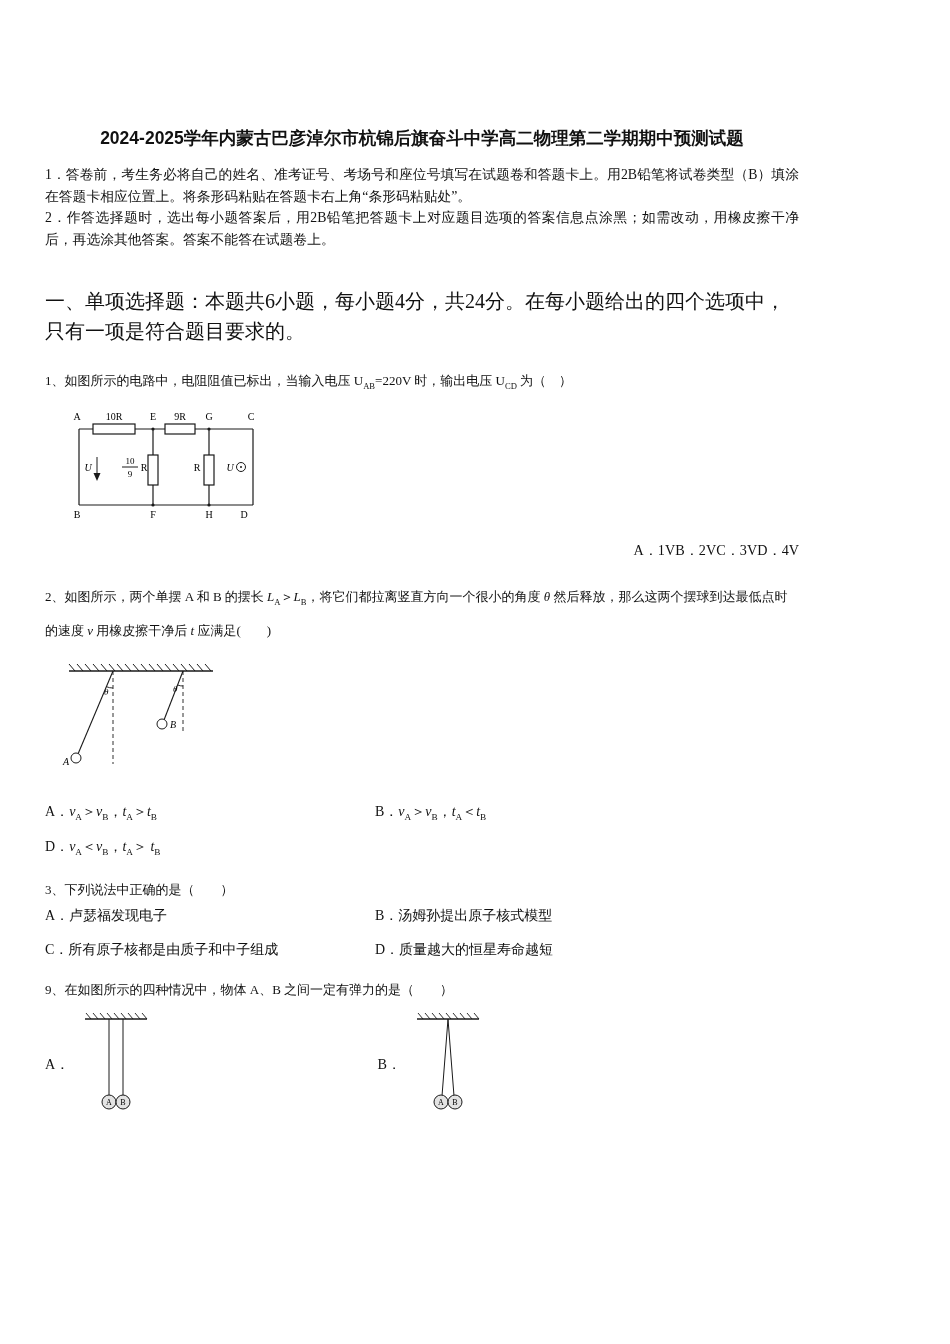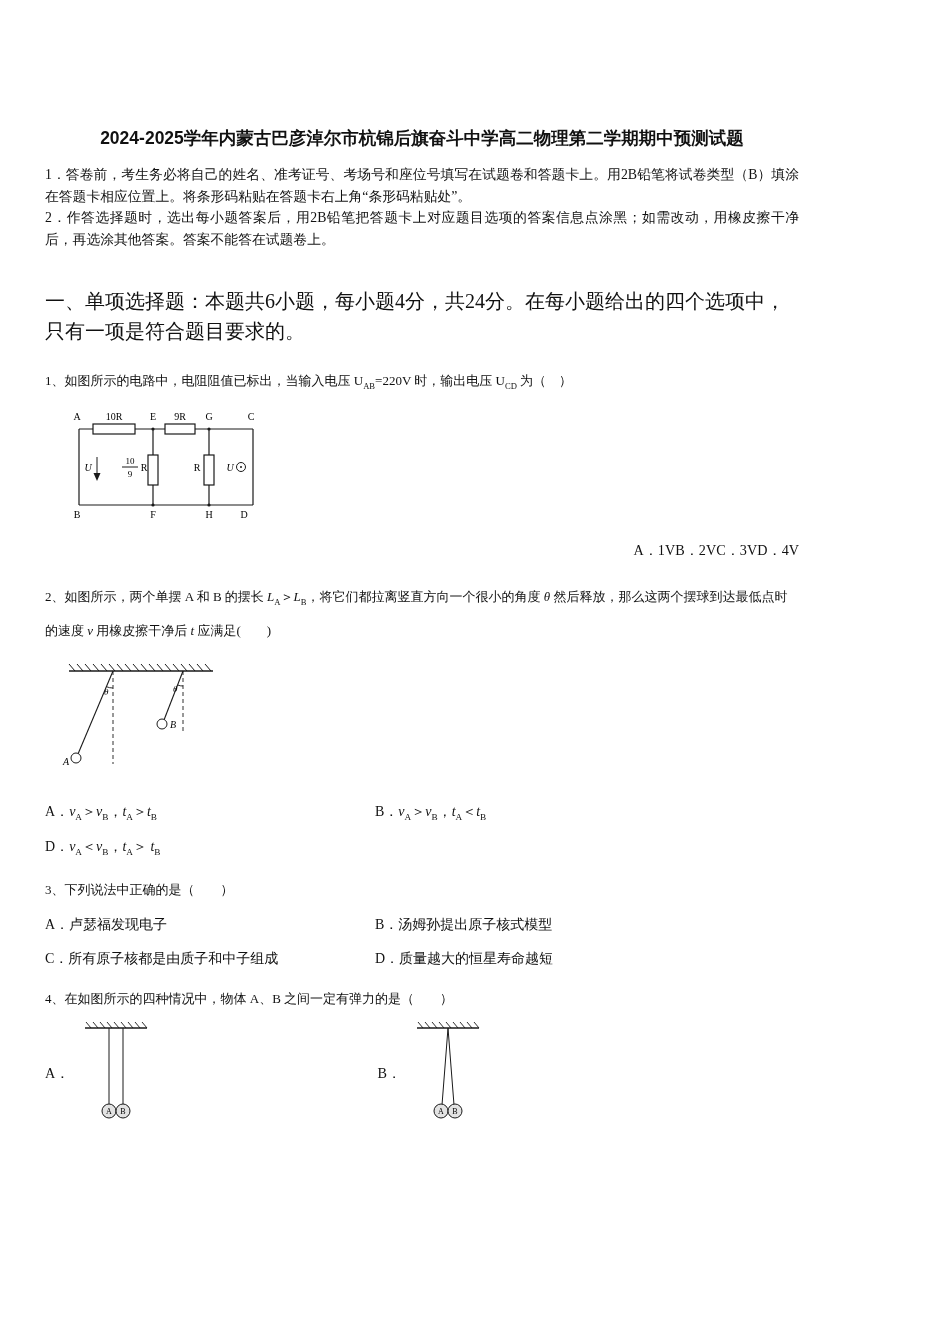--- a/index.html
+++ b/index.html
@@ -135,30 +135,30 @@
 
     <div class="options-grid">
       <p><span>A．</span><span class="it">v</span><sub>A</sub><span>＞</span><span class="it">v</span><sub>B</sub><span>，</span><span class="it">t</span><sub>A</sub><span>＞</span><span class="it">t</span><sub>B</sub></p>
       <p><span>B．</span><span class="it">v</span><sub>A</sub><span>＞</span><span class="it">v</span><sub>B</sub><span>，</span><span class="it">t</span><sub>A</sub><span>＜</span><span class="it">t</span><sub>B</sub></p>
       <p><span>D．</span><span class="it">v</span><sub>A</sub><span>＜</span><span class="it">v</span><sub>B</sub><span>，</span><span class="it">t</span><sub>A</sub><span>＞ </span><span class="it">t</span><sub>B</sub></p>
     </div>
   </div>
 
   <div>
     <p class="stem" style="margin-top:20px">3、下列说法中正确的是（　　）</p>
-    <div class="options-grid" style="margin-top:13px">
+    <div class="options-grid" style="margin-top:4px">
       <p>A．卢瑟福发现电子</p>
       <p>B．汤姆孙提出原子核式模型</p>
       <p>C．所有原子核都是由质子和中子组成</p>
       <p>D．质量越大的恒星寿命越短</p>
     </div>
   </div>
 
   <div>
-    <p class="stem" style="margin-top:18px">4、在如图所示的四种情况中，物体 A、B 之间一定有弹力的是（　　）</p>
+    <p class="stem" style="margin-top:18px">9、在如图所示的四种情况中，物体 A、B 之间一定有弹力的是（　　）</p>
 
     <div class="q4-row">
       <div class="q4-option">
         <span class="opt-letter">A．</span>
         <svg width="78" height="108" viewBox="0 0 78 108">
           <g stroke="#1a1a1a">
             <line x1="8" y1="8" x2="70" y2="8" stroke-width="1.4"></line>
             <path fill="none" stroke-width="0.9" d="M14,8 l-5,-6 M21,8 l-5,-6 M28,8 l-5,-6 M35,8 l-5,-6 M42,8 l-5,-6 M49,8 l-5,-6 M56,8 l-5,-6 M63,8 l-5,-6 M70,8 l-5,-6"></path>
           </g>
           <g stroke="#1a1a1a">

